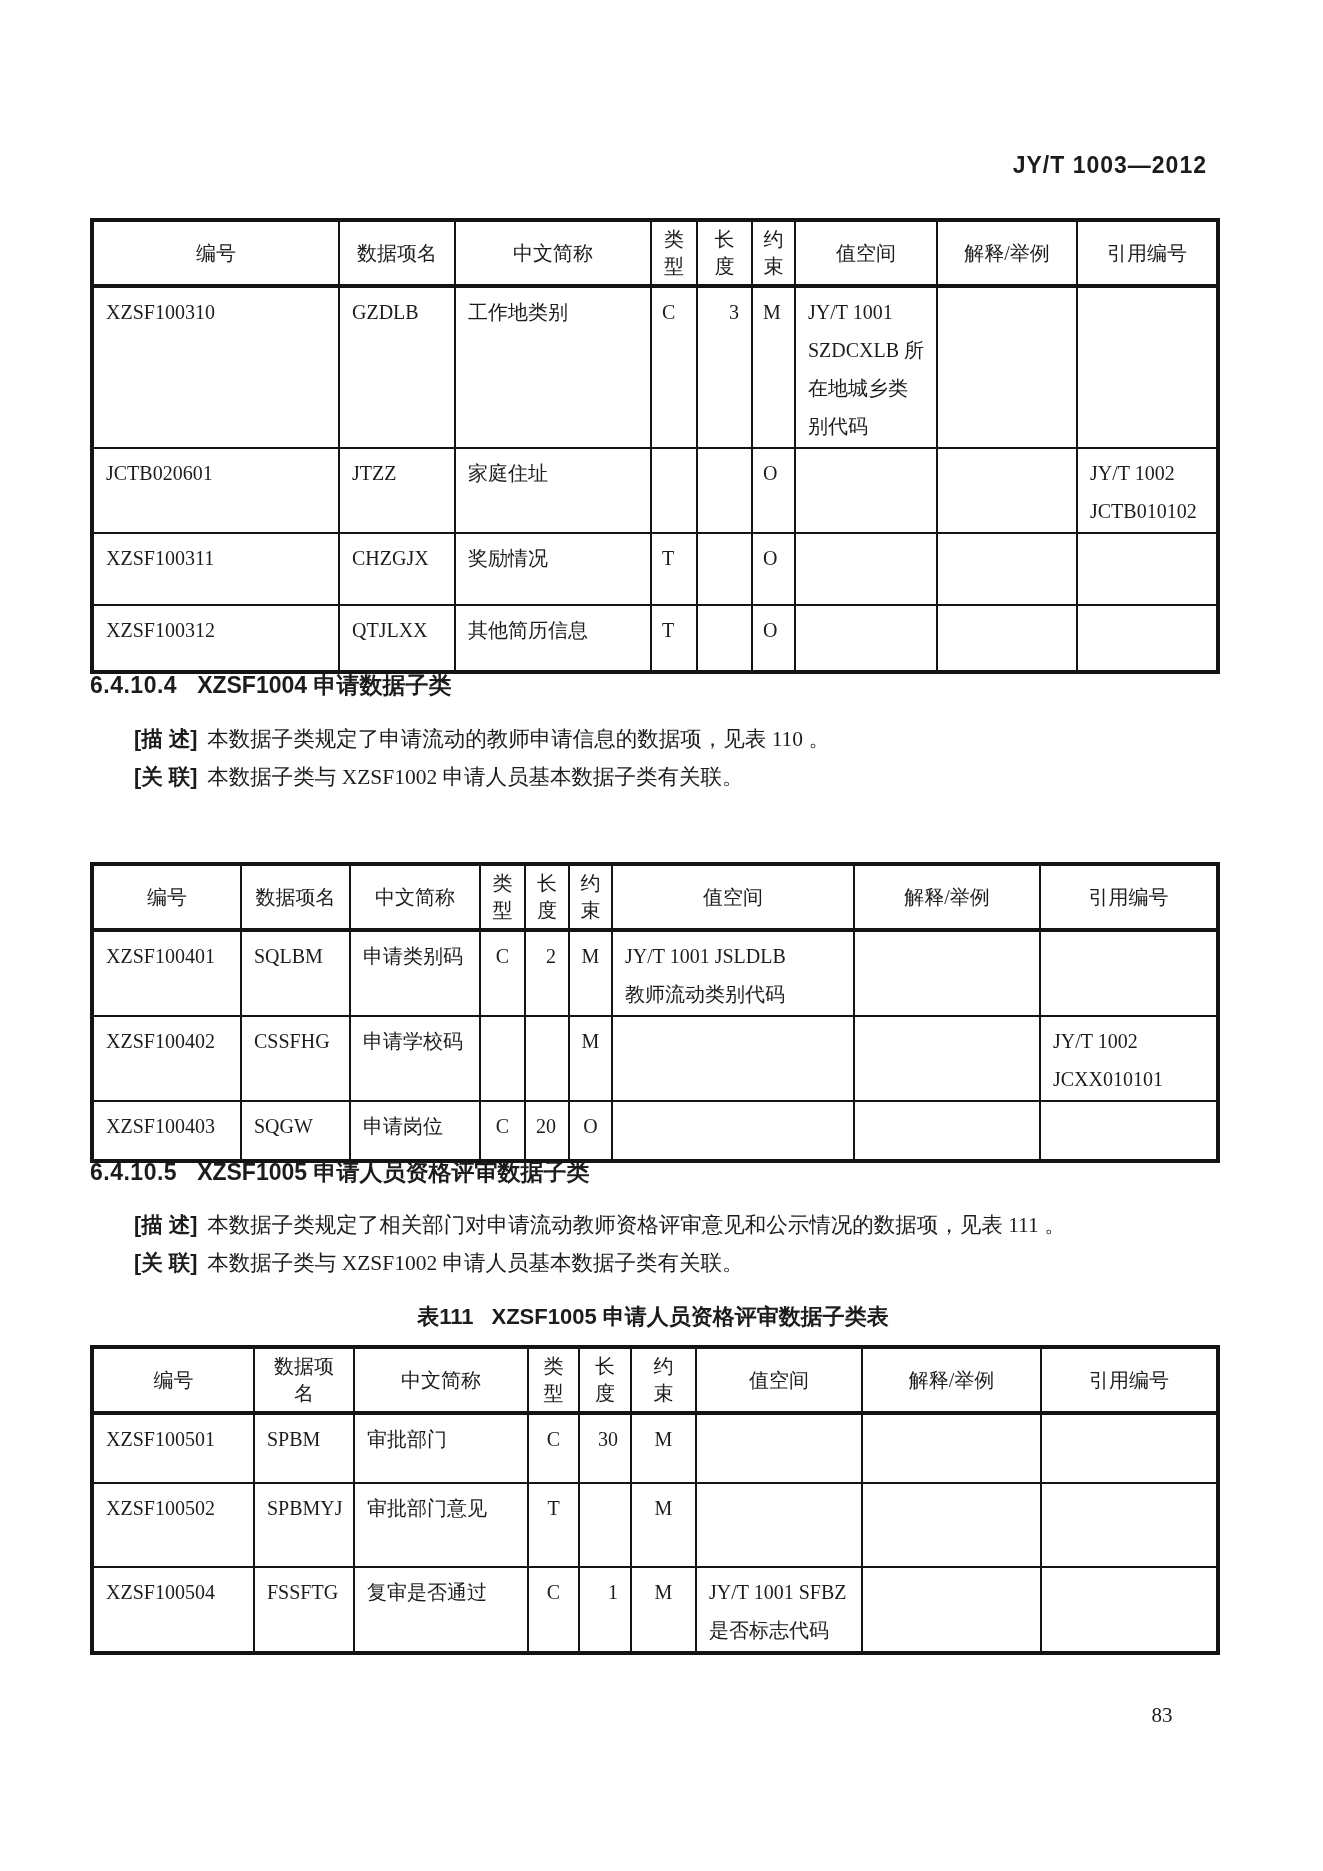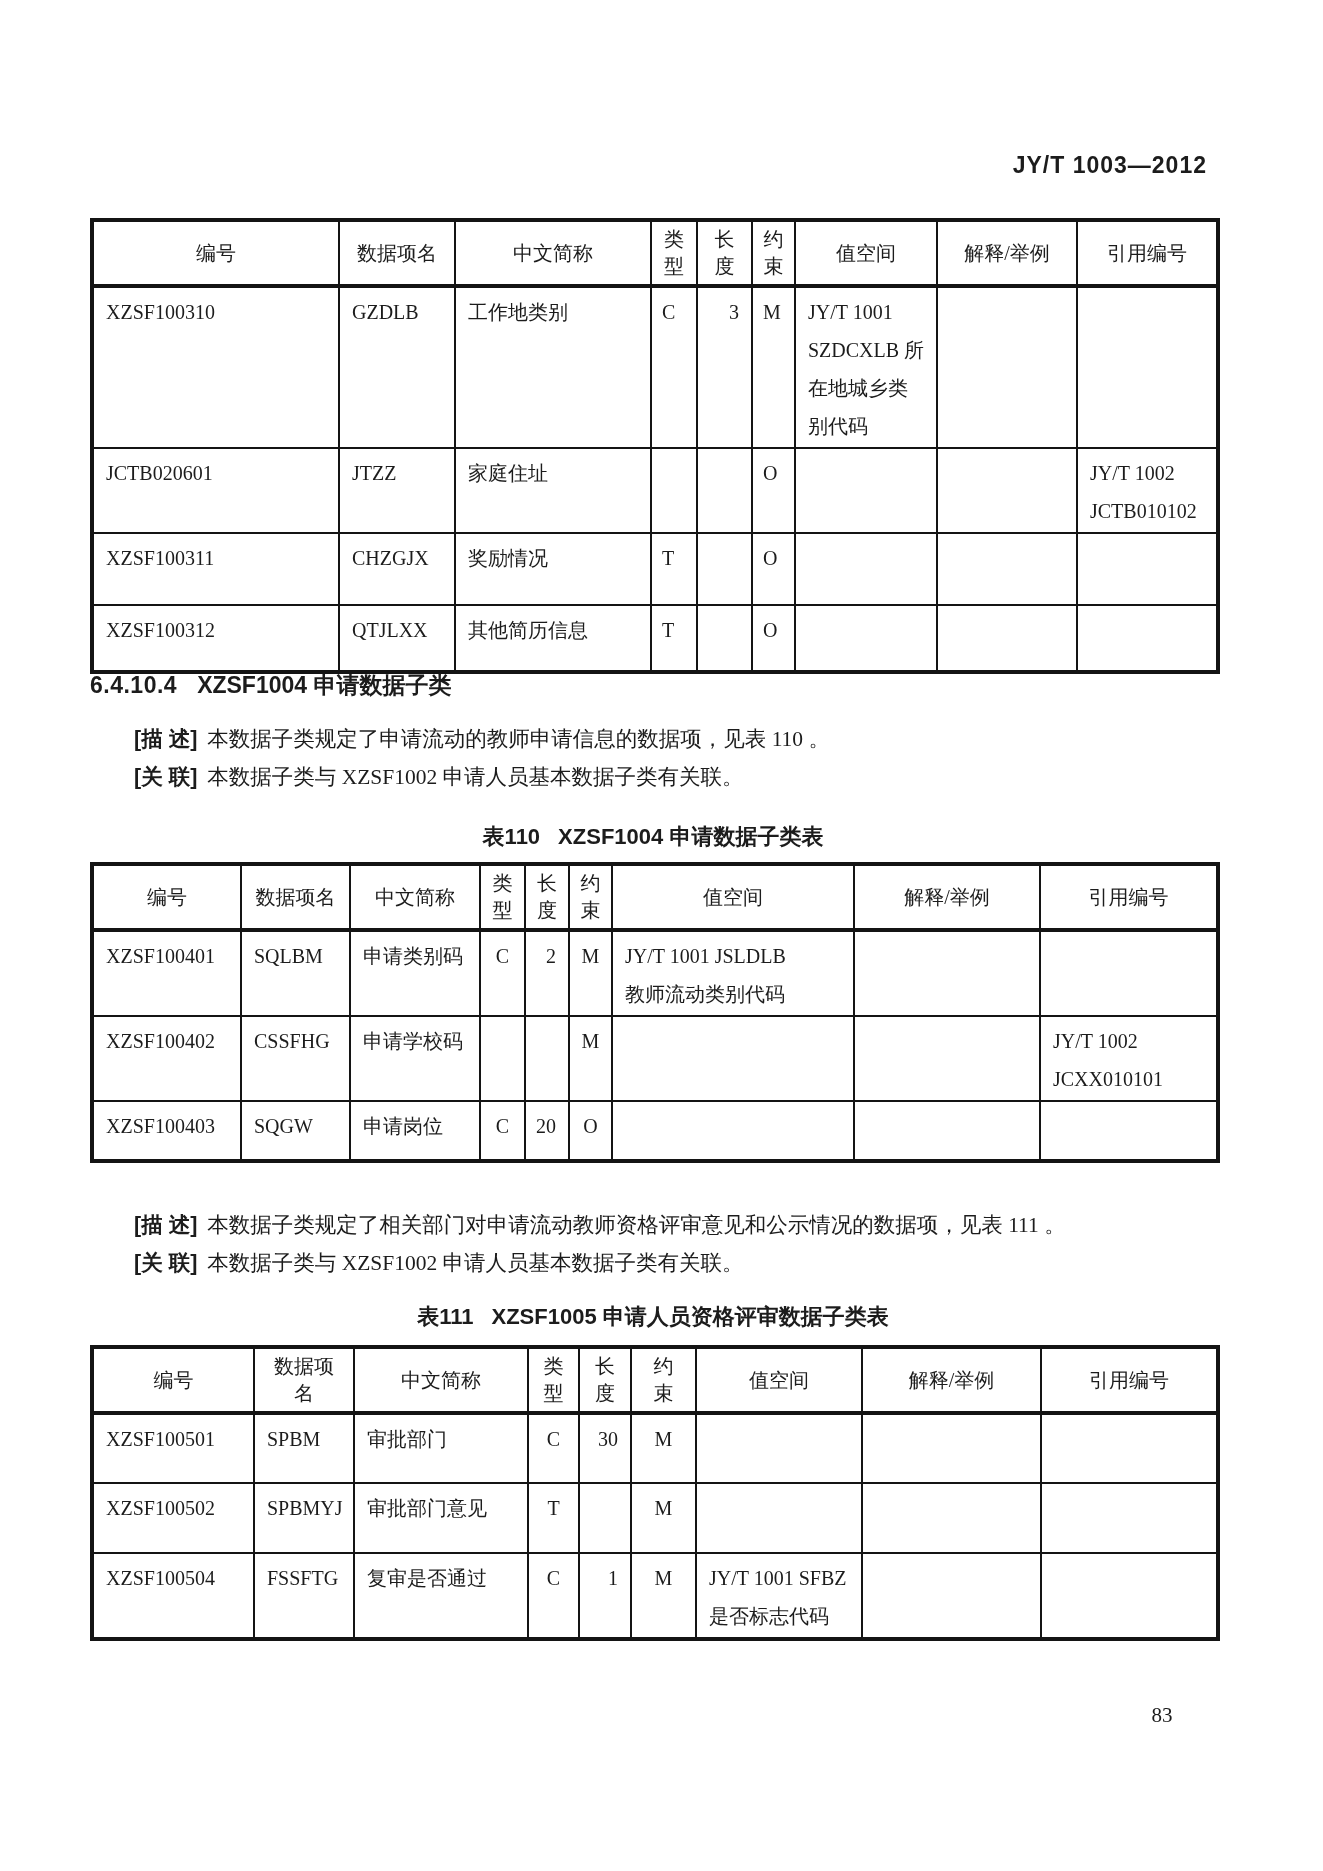--- a/index.html
+++ b/index.html
@@ -65,21 +65,21 @@
 
   .table-110 { top: 862px; }
   .table-110 thead tr { height: 58px; }
   .table-110 tbody tr:nth-child(1) { height: 76px; }
   .table-110 tbody tr:nth-child(2) { height: 74px; }
   .table-110 tbody tr:nth-child(3) { height: 60px; }
 
   .table-111 { top: 1345px; }
   .table-111 thead tr { height: 58px; }
   .table-111 tbody tr:nth-child(1) { height: 70px; }
-  .table-111 tbody tr:nth-child(2) { height: 70px; }
+  .table-111 tbody tr:nth-child(2) { height: 84px; }
   .table-111 tbody tr:nth-child(3) { height: 71px; }
   .table-111 tbody tr:nth-child(4) { height: 73px; }
 
   
   .sec-heading {
     position: absolute;
     left: 90px;
     font-family: "Liberation Sans", "DejaVu Sans", sans-serif;
     font-weight: 700;
     font-size: 23px;
@@ -214,23 +214,20 @@
 
   <div class="sec-heading heading-1">
     <span class="sec-num">6.4.10.4</span><span>XZSF1004 申请数据子类</span>
   </div>
   <div class="para desc-1">
     <span class="para-label">[描 述]</span><span>本数据子类规定了申请流动的教师申请信息的数据项，见表 110 。</span>
   </div>
   <div class="para rel-1">
     <span class="para-label">[关 联]</span><span>本数据子类与 XZSF1002 申请人员基本数据子类有关联。</span>
   </div>
-  <div class="tbl-caption caption-110">
-    <span class="cap-label">表110</span><span>XZSF1004 申请数据子类表</span>
-  </div>
 
   <table class="doc-table table-110">
     <colgroup>
       <col style="width:149px">
         <col style="width:109px">
         <col style="width:130px">
       <col style="width:45px">
         <col style="width:44px">
         <col style="width:43px">
       <col style="width:242px">
@@ -285,20 +282,23 @@
           <td>C</td>
           <td>20</td>
           <td>O</td>
           <td></td>
           <td></td>
           <td></td>
         </tr>
       </tbody>
   </table>
 
+  <div class="sec-heading heading-2">
+    <span class="sec-num">6.4.10.5</span><span>XZSF1005 申请人员资格评审数据子类</span>
+  </div>
   <div class="para desc-2">
     <span class="para-label">[描 述]</span><span>本数据子类规定了相关部门对申请流动教师资格评审意见和公示情况的数据项，见表 111 。</span>
   </div>
   <div class="para rel-2">
     <span class="para-label">[关 联]</span><span>本数据子类与 XZSF1002 申请人员基本数据子类有关联。</span>
   </div>
   <div class="tbl-caption caption-111">
     <span class="cap-label">表111</span><span>XZSF1005 申请人员资格评审数据子类表</span>
   </div>
 

